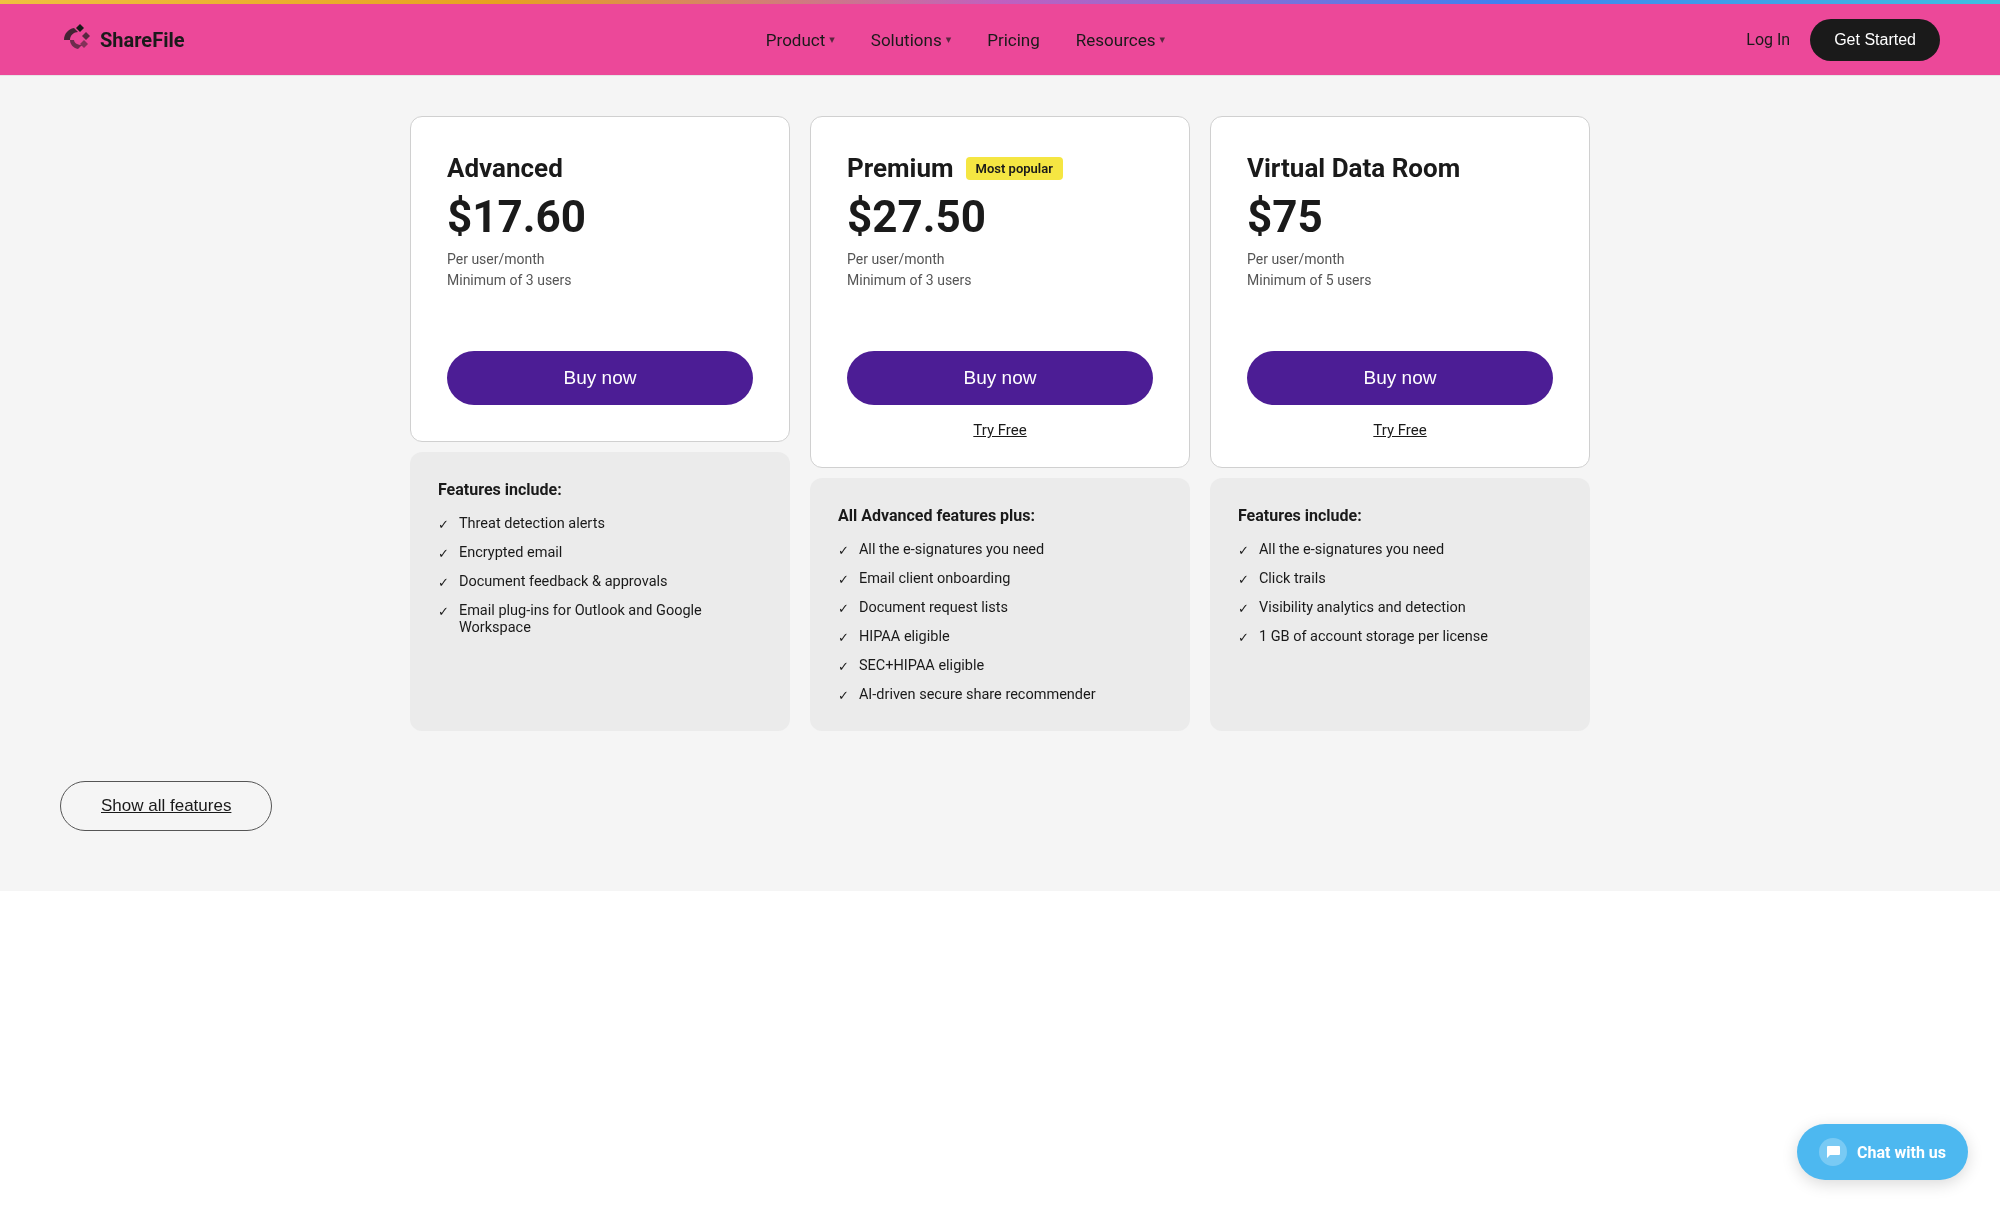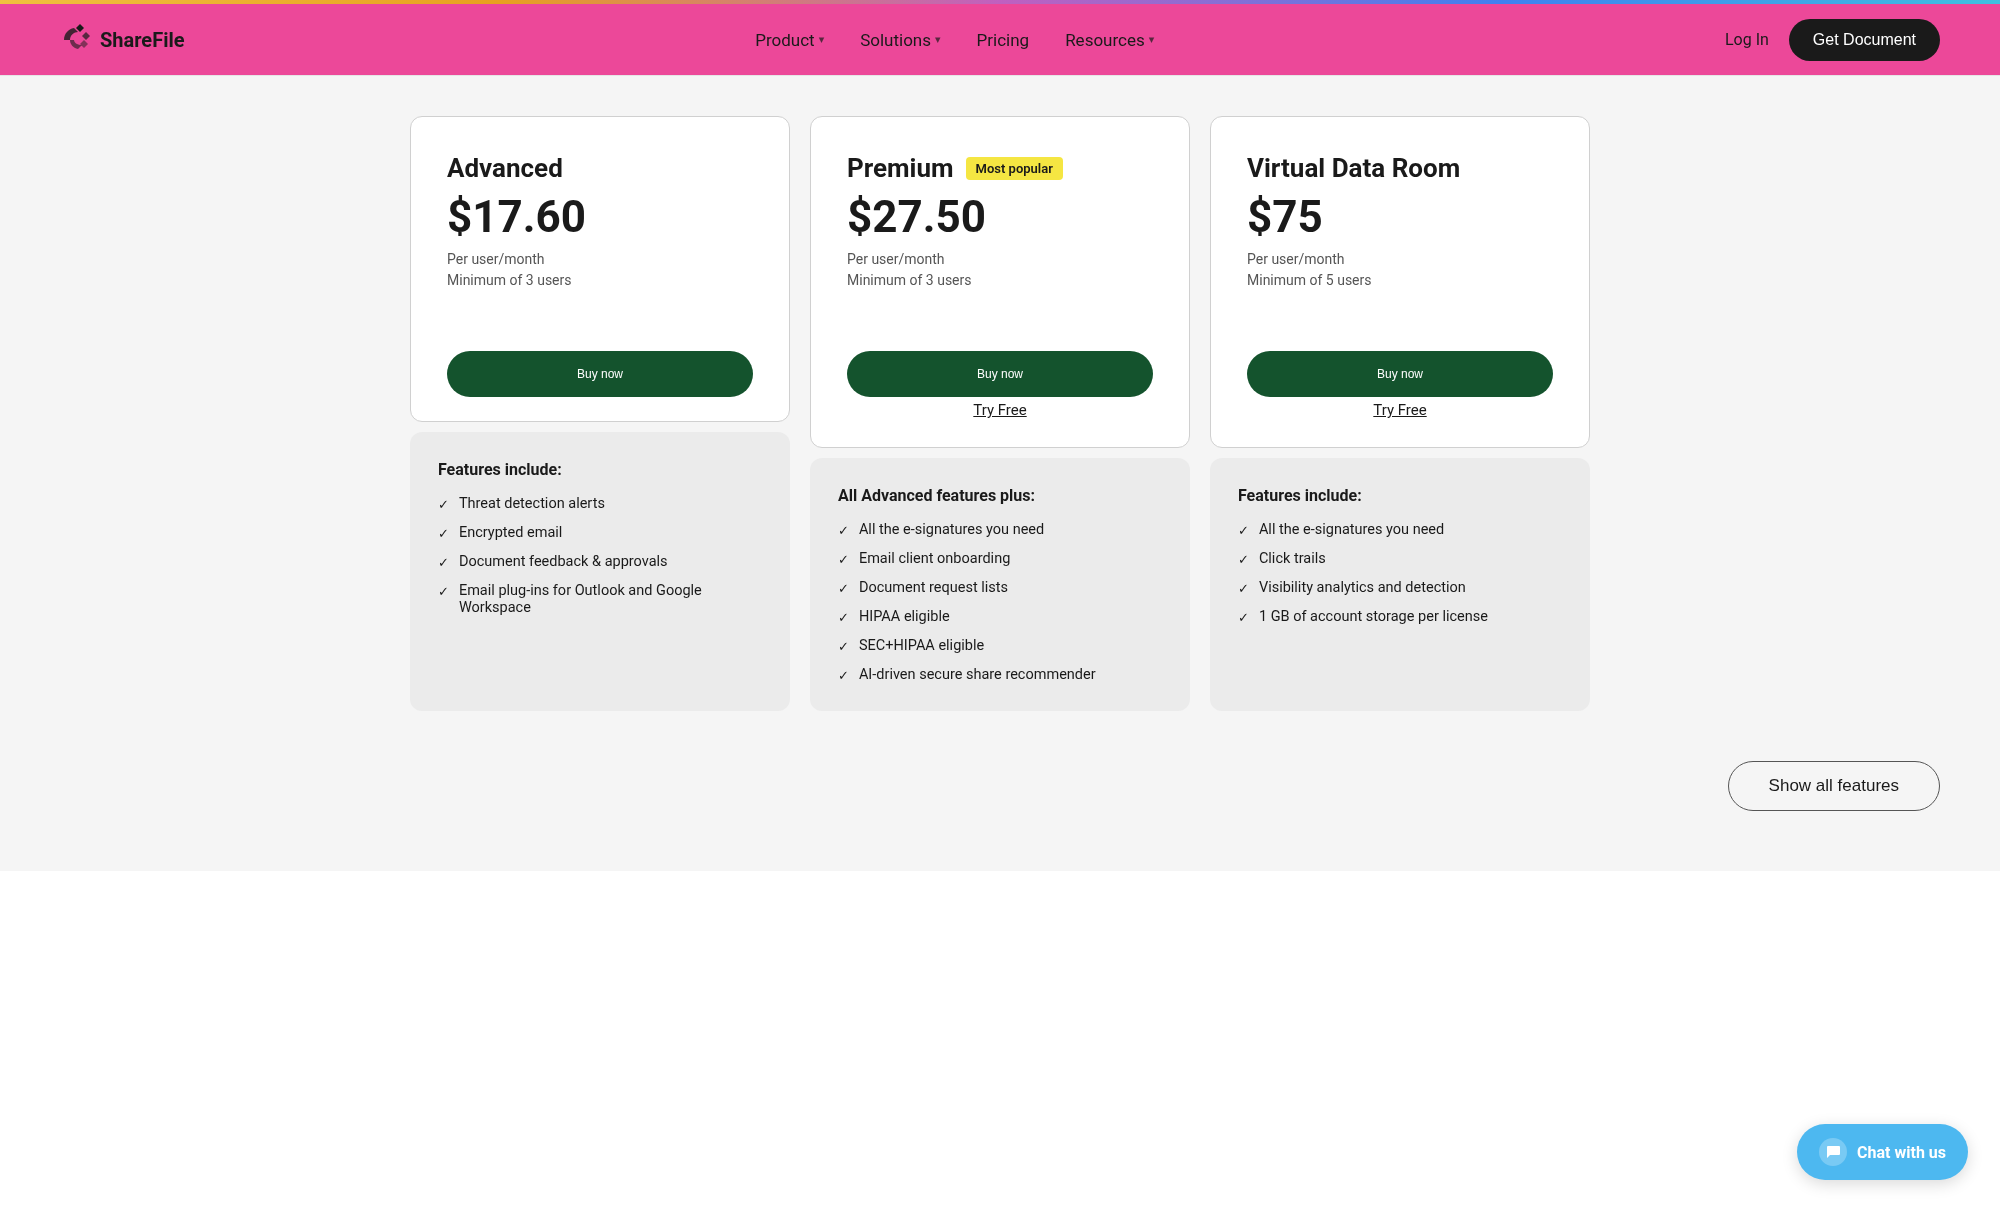--- a/index.html
+++ b/index.html
@@ -130,29 +130,30 @@
       color: #1a1a1a;
       margin-bottom: 6px;
     }
     .card-price-sub {
       font-size: 14px;
       color: #555;
       line-height: 1.5;
       margin-bottom: 60px;
     }
     .btn-buy-now {
-      background: #14532d;
+      background: #4c1d95;
       color: #fff;
       border: none;
       border-radius: 50px;
       padding: 16px;
-      font-size: 12px;
+      font-size: 19px;
       font-weight: 500;
       cursor: pointer;
       width: 100%;
+      margin-bottom: 12px;
     }
     .btn-try-free {
       background: transparent;
       border: none;
       font-size: 15px;
       color: #1a1a1a;
       text-decoration: underline;
       cursor: pointer;
       text-align: center;
       display: block;
@@ -190,22 +191,23 @@
     .check-icon {
       color: #1a1a1a;
       font-size: 13px;
       margin-top: 2px;
       flex-shrink: 0;
     }
 
     
     .show-all-row {
       display: flex;
-      justify-content: flex-end;
+      justify-content: flex-start;
       margin-top: 50px;
+      text-decoration: underline;
     }
     .btn-show-all {
       background: transparent;
       border: 1.5px solid #555;
       border-radius: 50px;
       padding: 14px 40px;
       font-size: 17px;
       color: #1a1a1a;
       cursor: pointer;
       font-weight: 500;
@@ -284,21 +286,21 @@
     <li>
         <a href="#">
       <span>Resources</span>
       <span class="chevron">▾</span>
     </a>
       </li>
   </ul>
 
   <div class="nav-actions">
     <a href="#" class="nav-login">Log In</a>
-    <button class="nav-get-started">Get Document</button>
+    <button class="nav-get-started">Get Started</button>
   </div>
 </nav>
 
 <main>
   <div class="pricing-row">
 
     <div class="pricing-col">
       <div class="card-top">
         <div class="card-title-row">
           <span class="card-title">Advanced</span>

